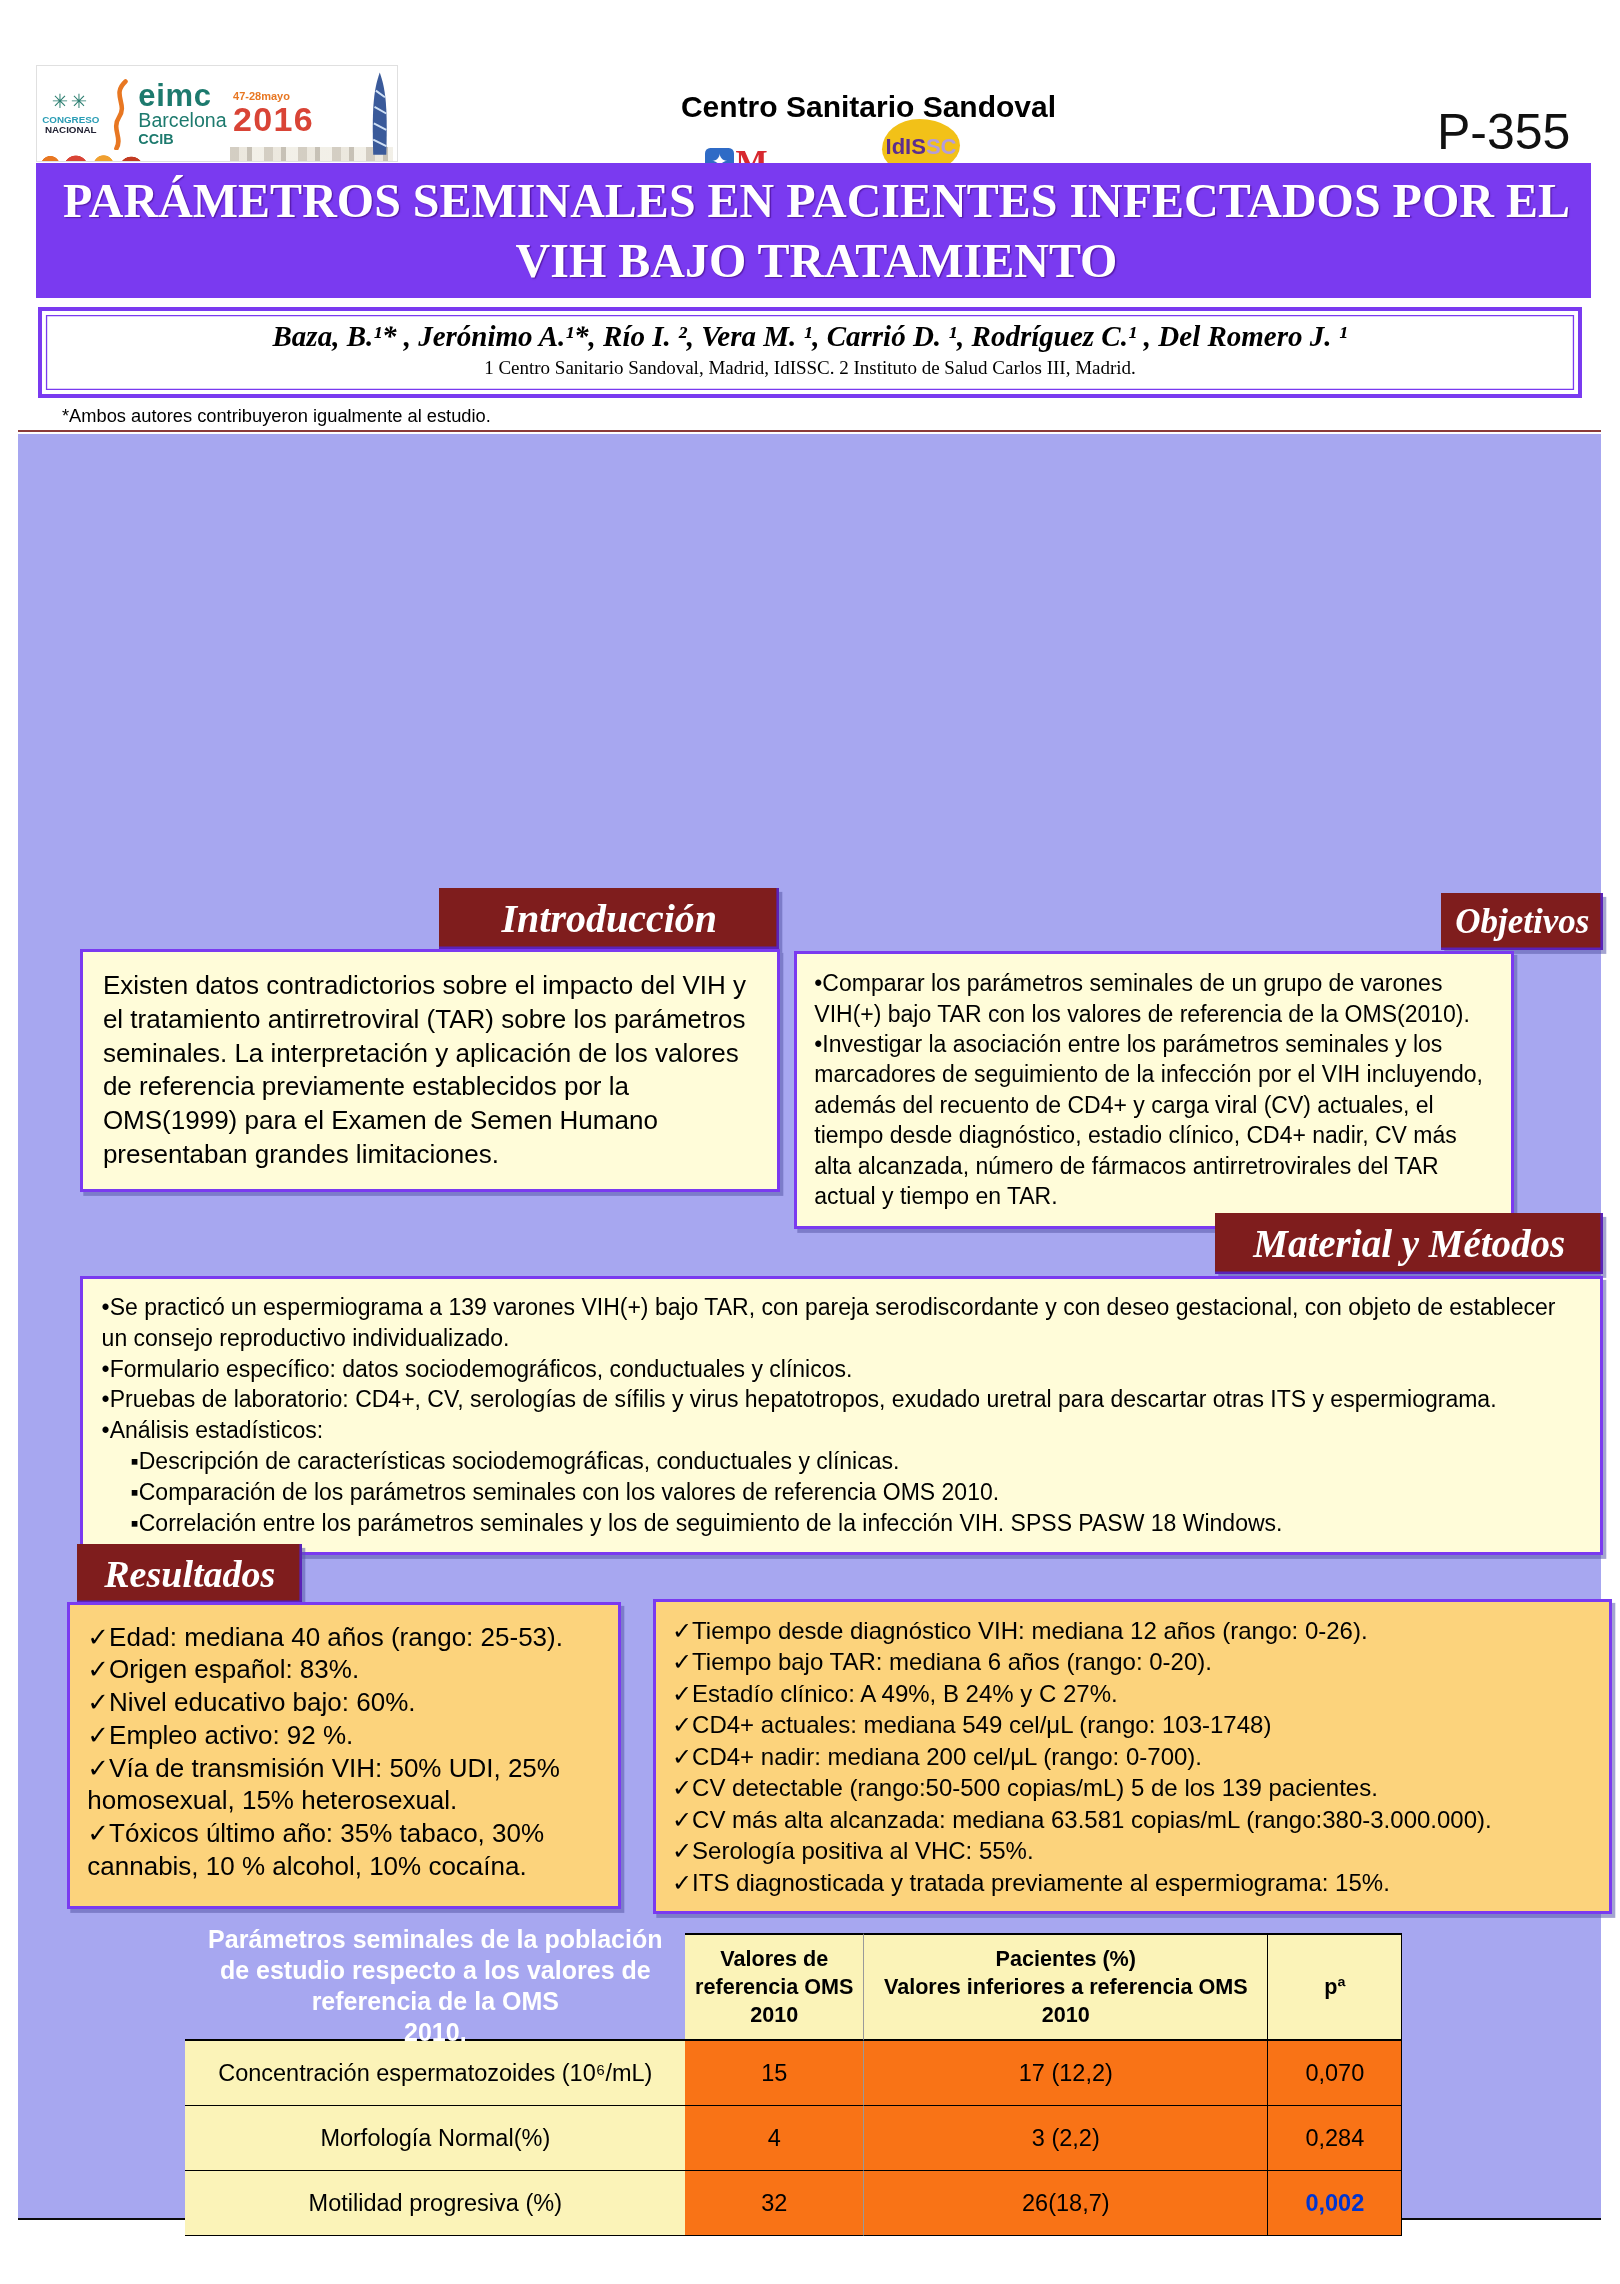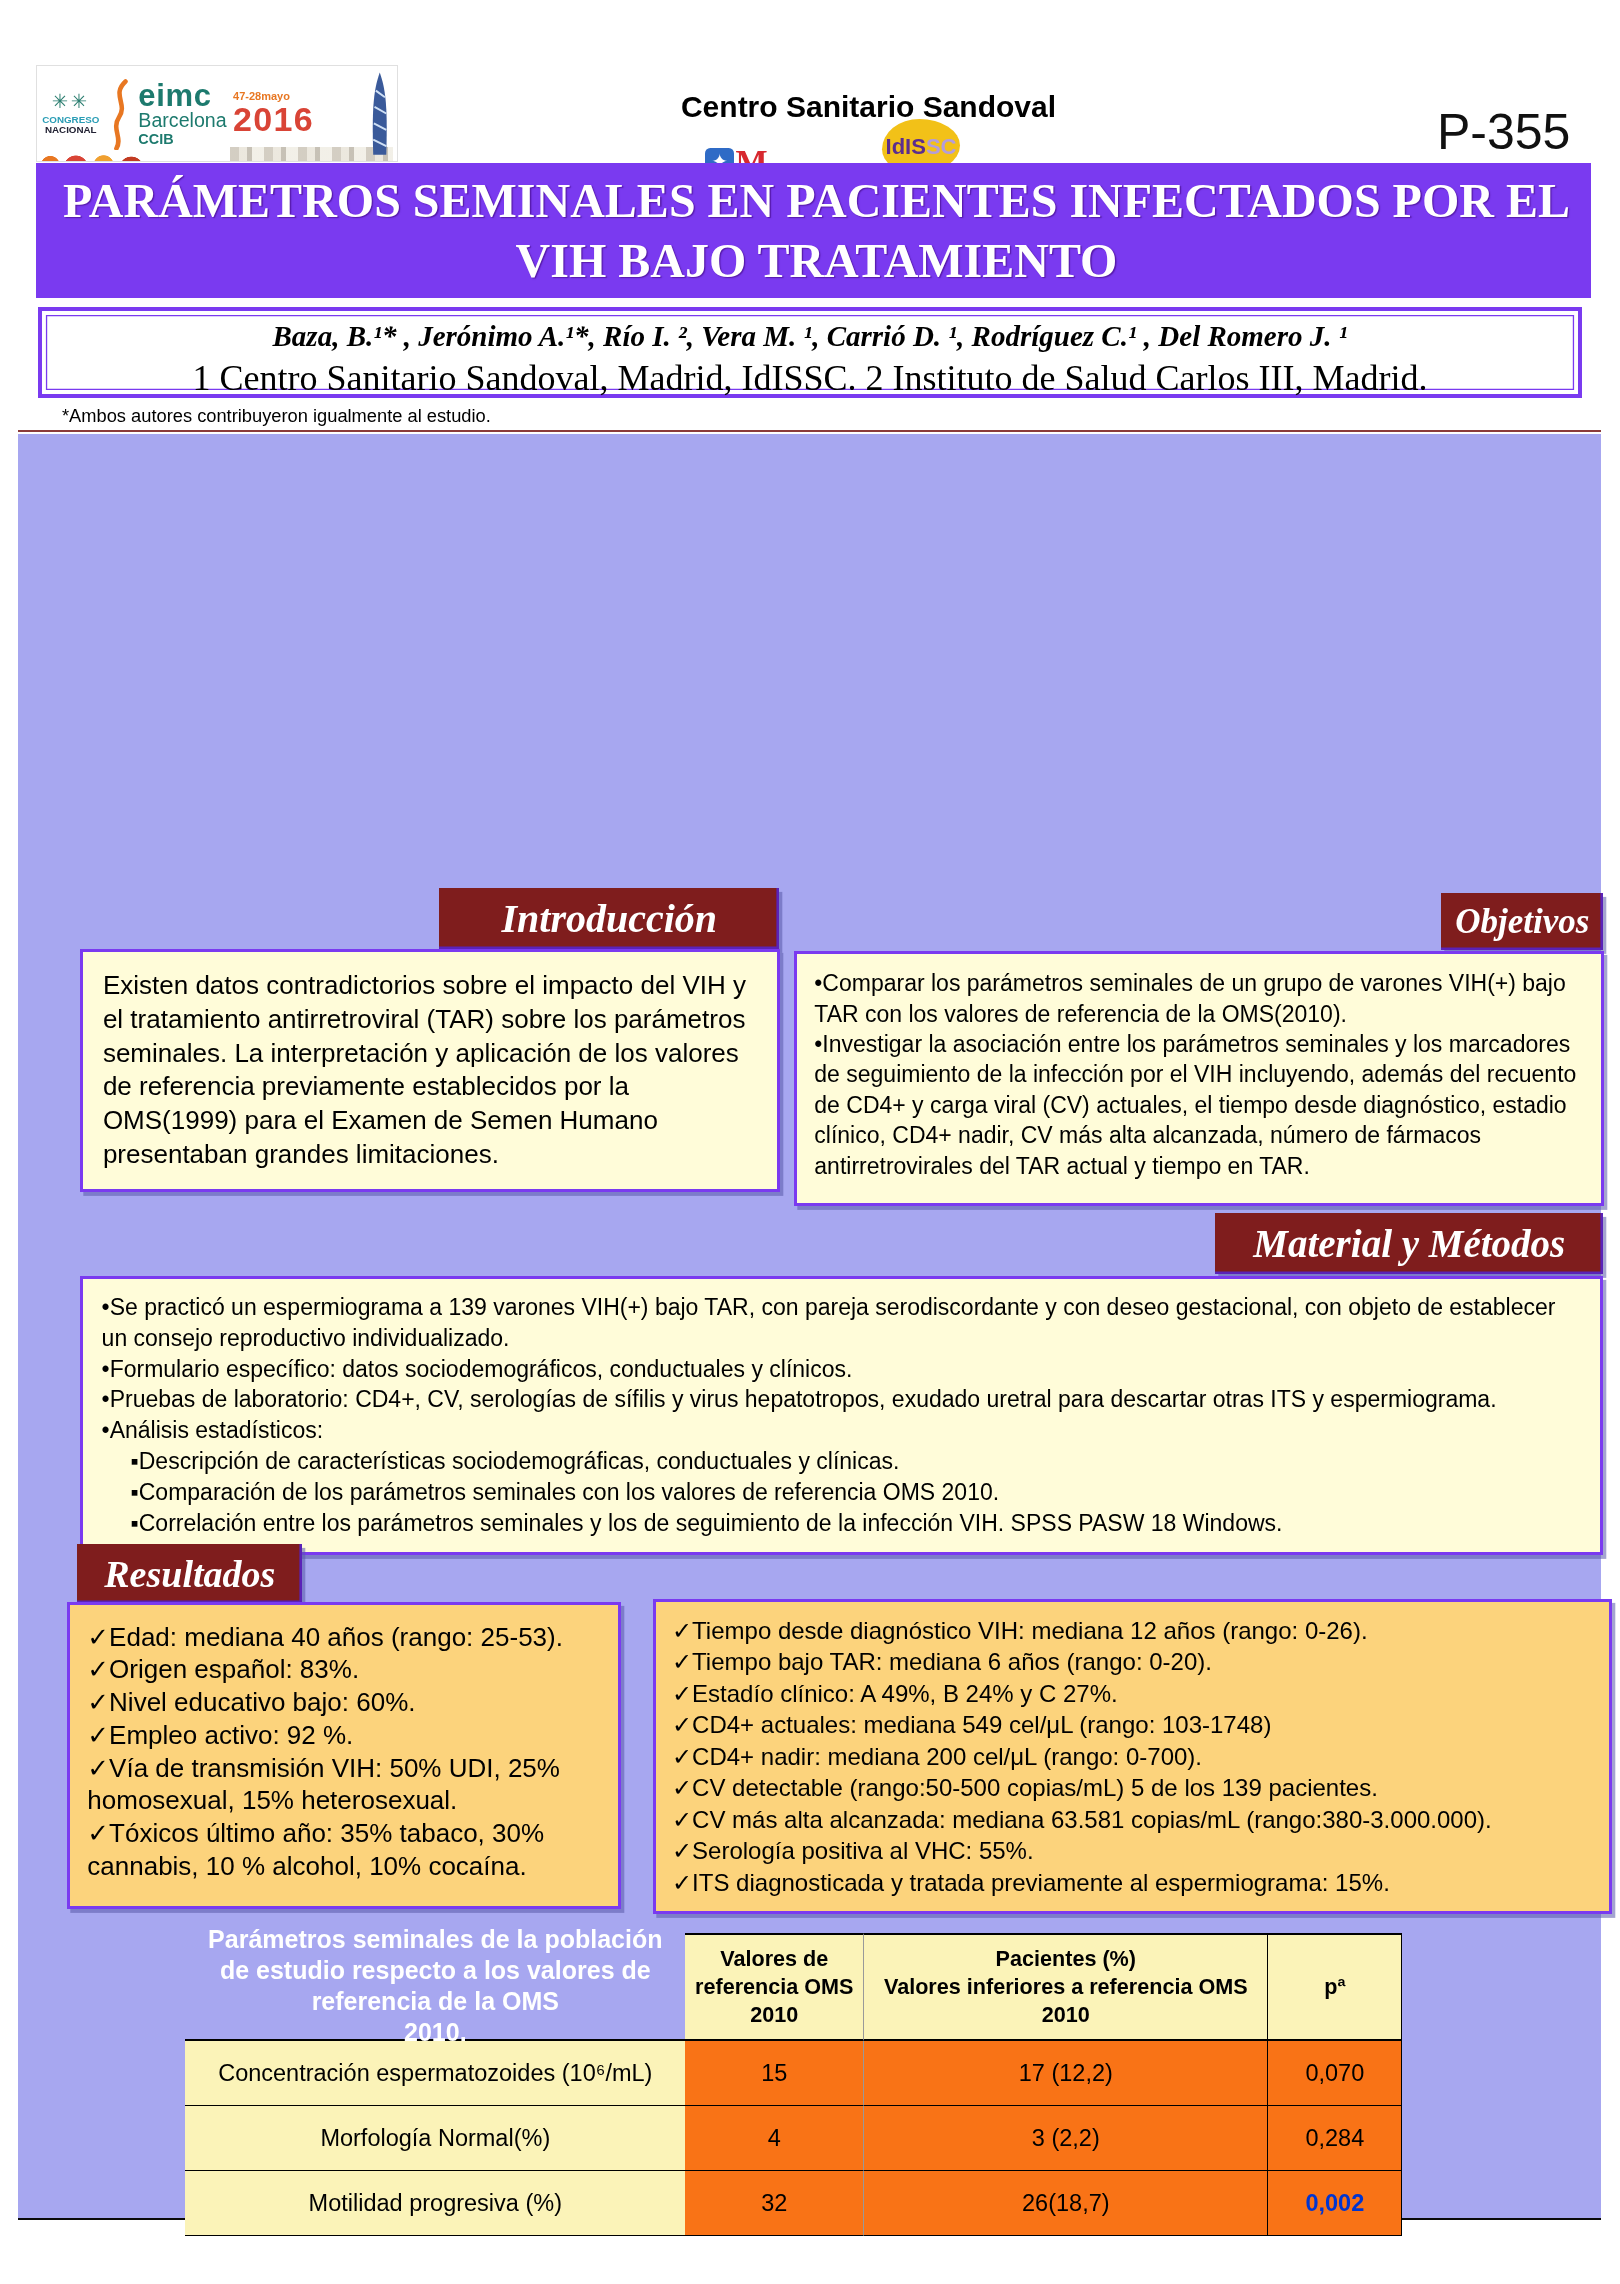--- a/index.html
+++ b/index.html
@@ -46,40 +46,40 @@
   .id-l2{font-size:8.5px;font-weight:bold;color:#5b2d8e;}
   .id-l3{font-size:7.2px;color:#888;margin-top:1.3px;}
 
   
   .title-banner{position:absolute;left:36px;top:163px;width:1549px;height:135px;background:#7a3af0;color:#fff;
      font-family:"Liberation Serif",serif;font-weight:bold;font-size:48px;text-align:center;
      display:flex;flex-direction:column;justify-content:center;line-height:1.25;text-shadow:1.3px 1.3px 1.3px rgba(60,0,120,.6);padding-left:6px;}
   .authors-box{position:absolute;left:38px;top:307px;width:1544px;height:91px;background:#fff;border:4.6px solid #7a3af0;
      box-shadow:inset 0 0 0 3.9px #fff, inset 0 0 0 5.2px #7a3af0;box-sizing:border-box;text-align:center;padding-top:9.1px;}
   .authors-line{font-family:"Liberation Serif",serif;font-style:italic;font-weight:bold;font-size:29px;color:#000;}
-  .affil-line{font-family:"Liberation Serif",serif;font-size:36px;color:#000;margin-top:3.9px;}
+  .affil-line{font-family:"Liberation Serif",serif;font-size:19px;color:#000;margin-top:3.9px;}
   .contrib-note{position:absolute;left:62px;top:405px;font-size:18.3px;color:#000;}
 
   
   .panel{position:absolute;left:18.3px;top:430px;width:1583px;height:1790px;background:#a7a7f0;
      border-top:2.6px solid #8b3b3b;border-bottom:2.6px solid #0a0a0a;box-sizing:border-box;
      box-shadow:inset 0 2px 0 #ffffff;}
 
   .sec-header{position:absolute;background:#7f1d1d;color:#fff;font-family:"Liberation Serif",serif;
      font-style:italic;font-weight:bold;text-align:center;display:flex;align-items:center;justify-content:center;
      box-shadow:3.3px 3.9px 0 rgba(90,90,170,.55), inset -2.6px -2.6px 0 #5a22b8;}
   .box{position:absolute;background:#fffcd9;border:3.3px solid #7a3af0;box-sizing:border-box;color:#000;
      box-shadow:3.3px 3.9px 0 rgba(90,90,170,.55);}
   .orange{background:#fcd37c;}
 
   .hdr-intro{left:421px;top:456px;width:340px;height:61px;font-size:40px;}
   .box-intro{left:62px;top:517px;width:700px;min-height:216px;padding:17px 19.6px;font-size:26px;line-height:1.3;}
 
   .hdr-obj{left:1423px;top:461px;width:162px;height:57px;font-size:35px;}
-  .box-obj{left:776px;top:519px;width:810px;min-height:255px;padding:14.4px 17px;font-size:23px;line-height:1.32;}
+  .box-obj{left:776px;top:519px;width:720px;min-height:255px;padding:14.4px 17px;font-size:23px;line-height:1.32;}
 
   .hdr-mm{left:1197px;top:781px;width:388px;height:61px;font-size:39px;}
   .box-mm{left:62px;top:844px;width:1523px;min-height:261px;padding:13px 18.3px;font-size:23px;line-height:1.34;}
   .box-mm .sub{margin-left:29px;}
 
   .hdr-res{left:59px;top:1112px;width:225px;height:59px;font-size:38px;}
   .box-res-left{left:49px;top:1170px;width:554px;min-height:307px;padding:15.7px 17px;font-size:26px;line-height:1.26;}
   .box-res-right{left:635px;top:1167px;width:959px;min-height:294px;padding:13px 15.7px;font-size:24px;line-height:1.31;}
 
   

